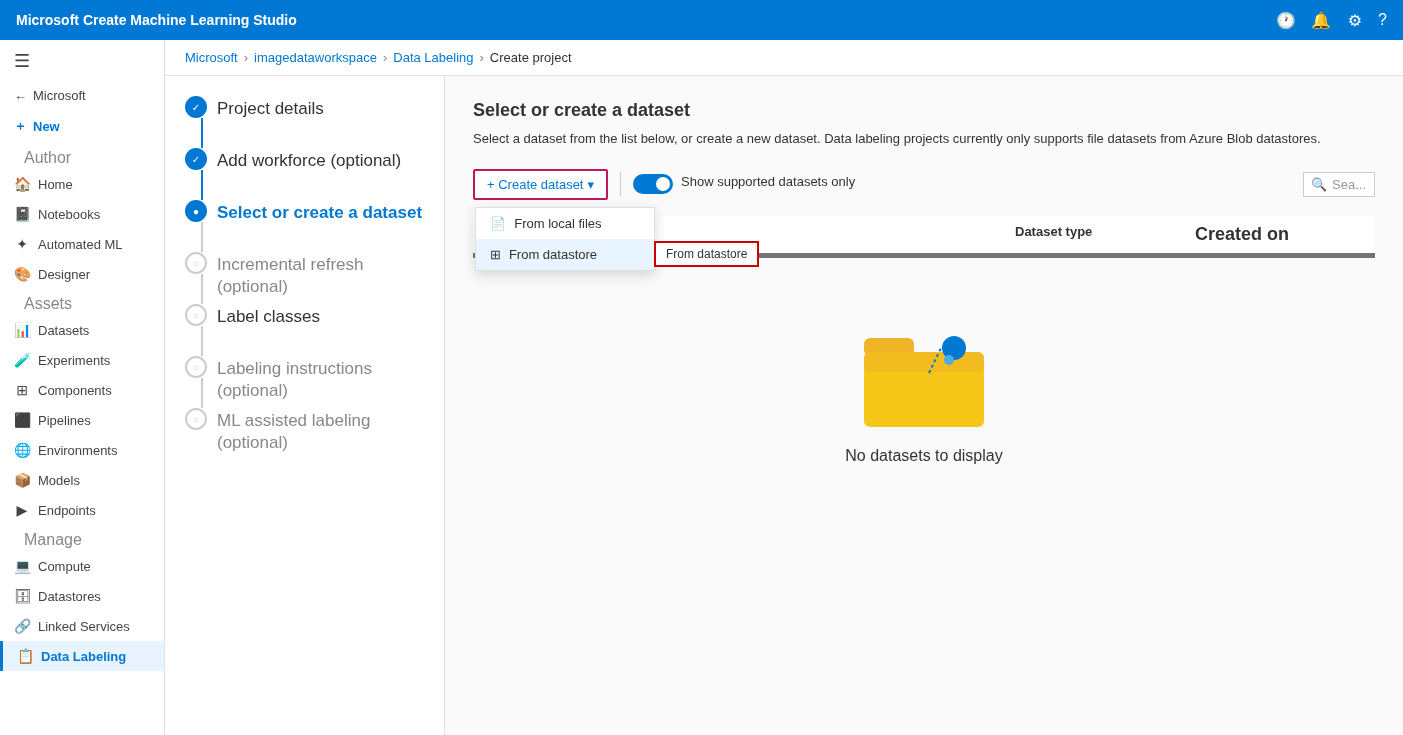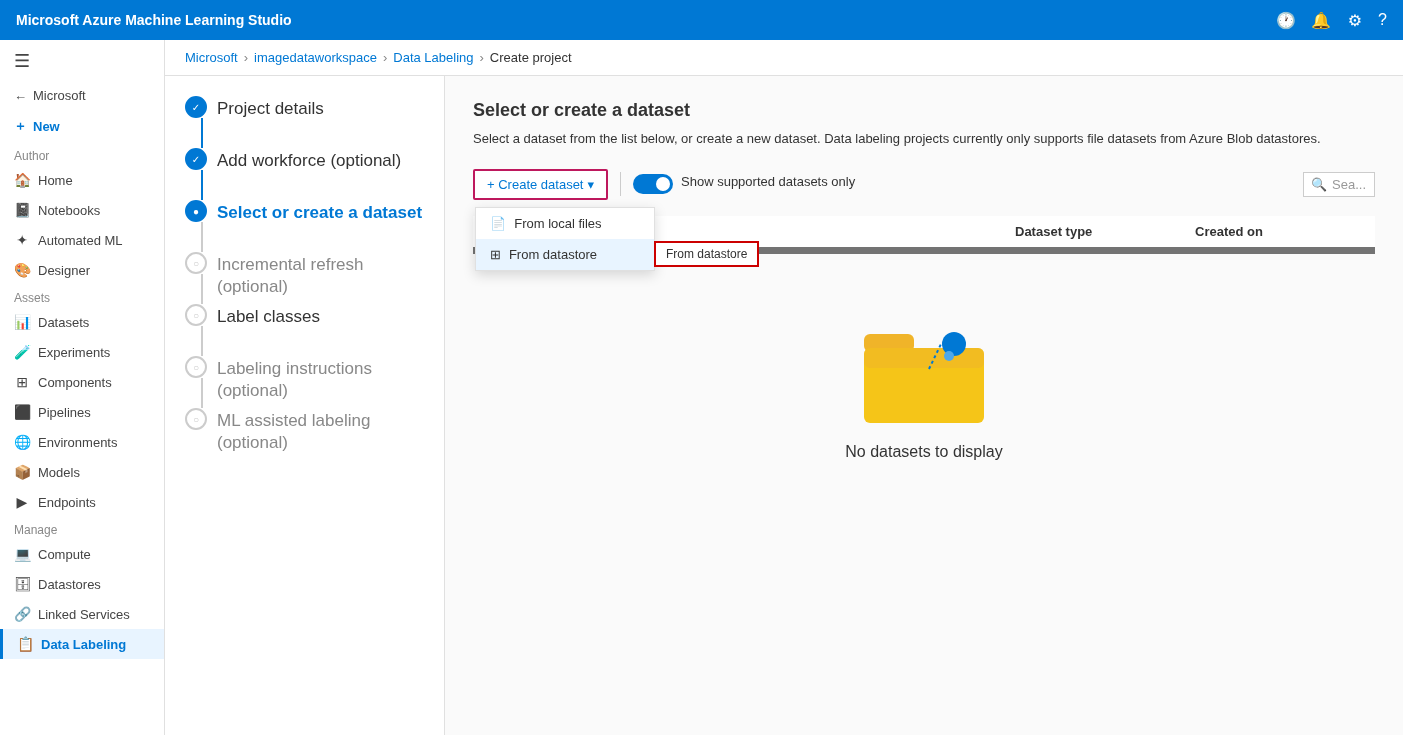--- a/index.html
+++ b/index.html
@@ -41,23 +41,24 @@
     .sidebar-workspace {
       padding: 6px 14px;
       display: flex;
       align-items: center;
       gap: 6px;
       color: #444;
       font-size: 13px;
     }
     .sidebar-section-label {
       padding: 6px 14px 2px;
-      font-size: 12px;
+      font-size: 16px;
       color: #888;
       text-transform: none;
+      margin-left: 10px;
     }
     .sidebar-new-btn {
       display: flex;
       align-items: center;
       gap: 6px;
       padding: 8px 14px;
       cursor: pointer;
       color: #0078d4;
       font-size: 13px;
       font-weight: 600;
@@ -202,28 +203,28 @@
       cursor: pointer;
       font-size: 13px;
       color: #333;
     }
     .dropdown-item.active-item { background: #e8f4ff; }
 
     
     .table-headers {
       display: flex;
       gap: 0;
-      border-bottom: 7px solid #737373;
+      border-bottom: 5px solid #737373;
       padding: 8px 0;
       background: white;
       margin-bottom: 0;
     }
     .table-col-name { flex: 1; font-size: 13px; color: #333; font-weight: 600; padding-left: 8px; }
     .table-col-type { width: 180px; font-size: 13px; color: #333; font-weight: 600; }
-    .table-col-created { width: 180px; font-size: 13px; color: #333; font-weight: 600; }
+    .table-col-created { width: 180px; font-size: 18px; color: #333; font-weight: 600; }
 
     
     .empty-state {
       display: flex;
       flex-direction: column;
       align-items: center;
       justify-content: center;
       padding: 60px 20px;
       flex: 1;
     }
@@ -241,21 +242,21 @@
       gap: 4px;
       font-size: 13px;
       color: #666;
       margin-left: auto;
     }
   </style>
 </head>
 <body>
 
 <div class="topbar">
-  <span class="topbar-title">Microsoft Azure Machine Learning Studio</span>
+  <span class="topbar-title">Microsoft Create Machine Learning Studio</span>
   <div class="topbar-icons">
     <span class="topbar-icon">🕐</span>
     <span class="topbar-icon">🔔</span>
     <span class="topbar-icon">⚙</span>
     <span class="topbar-icon">?</span>
   </div>
 </div>
 
 <div class="main-layout">
 

